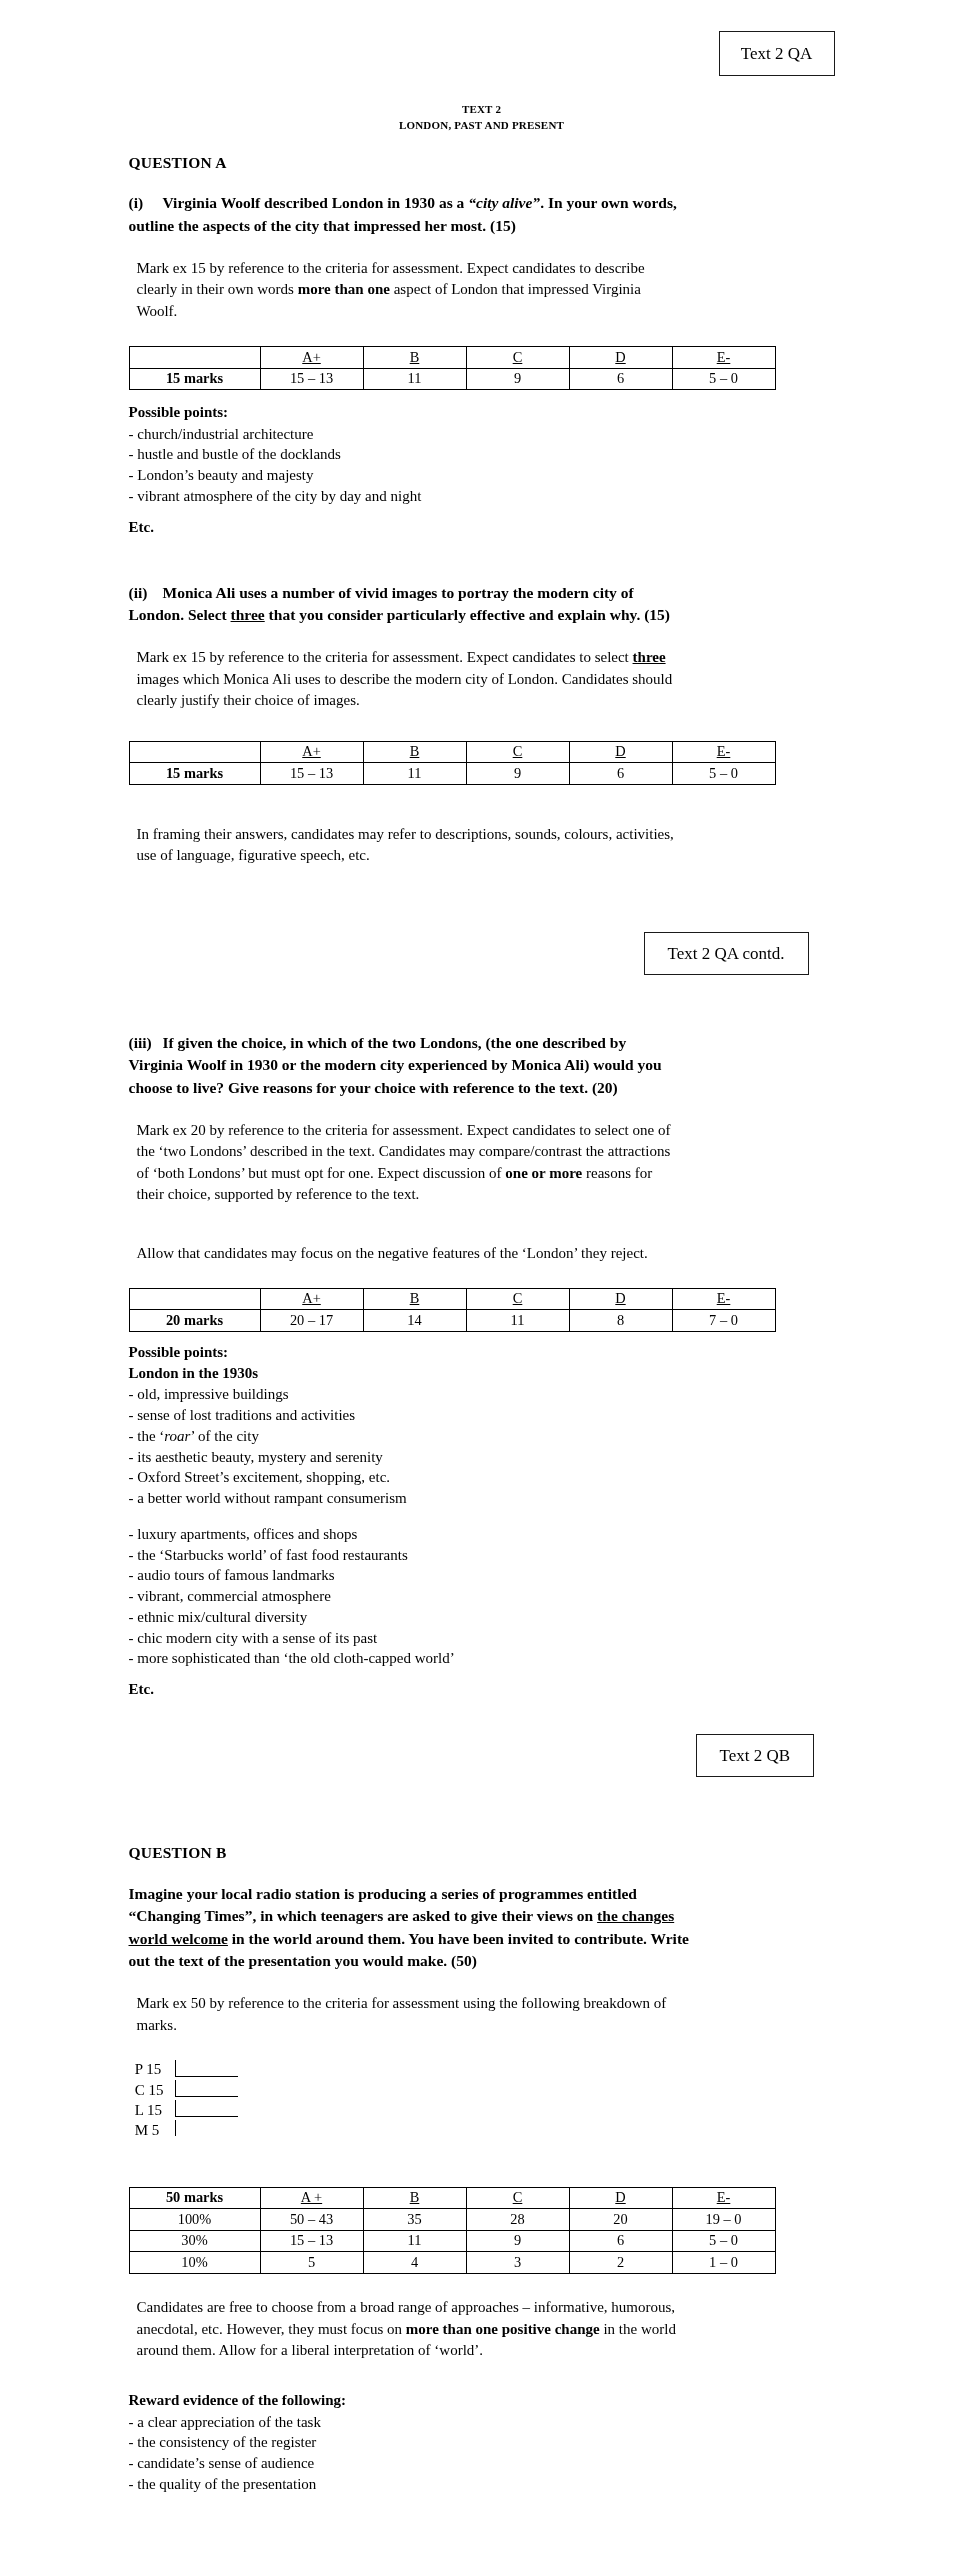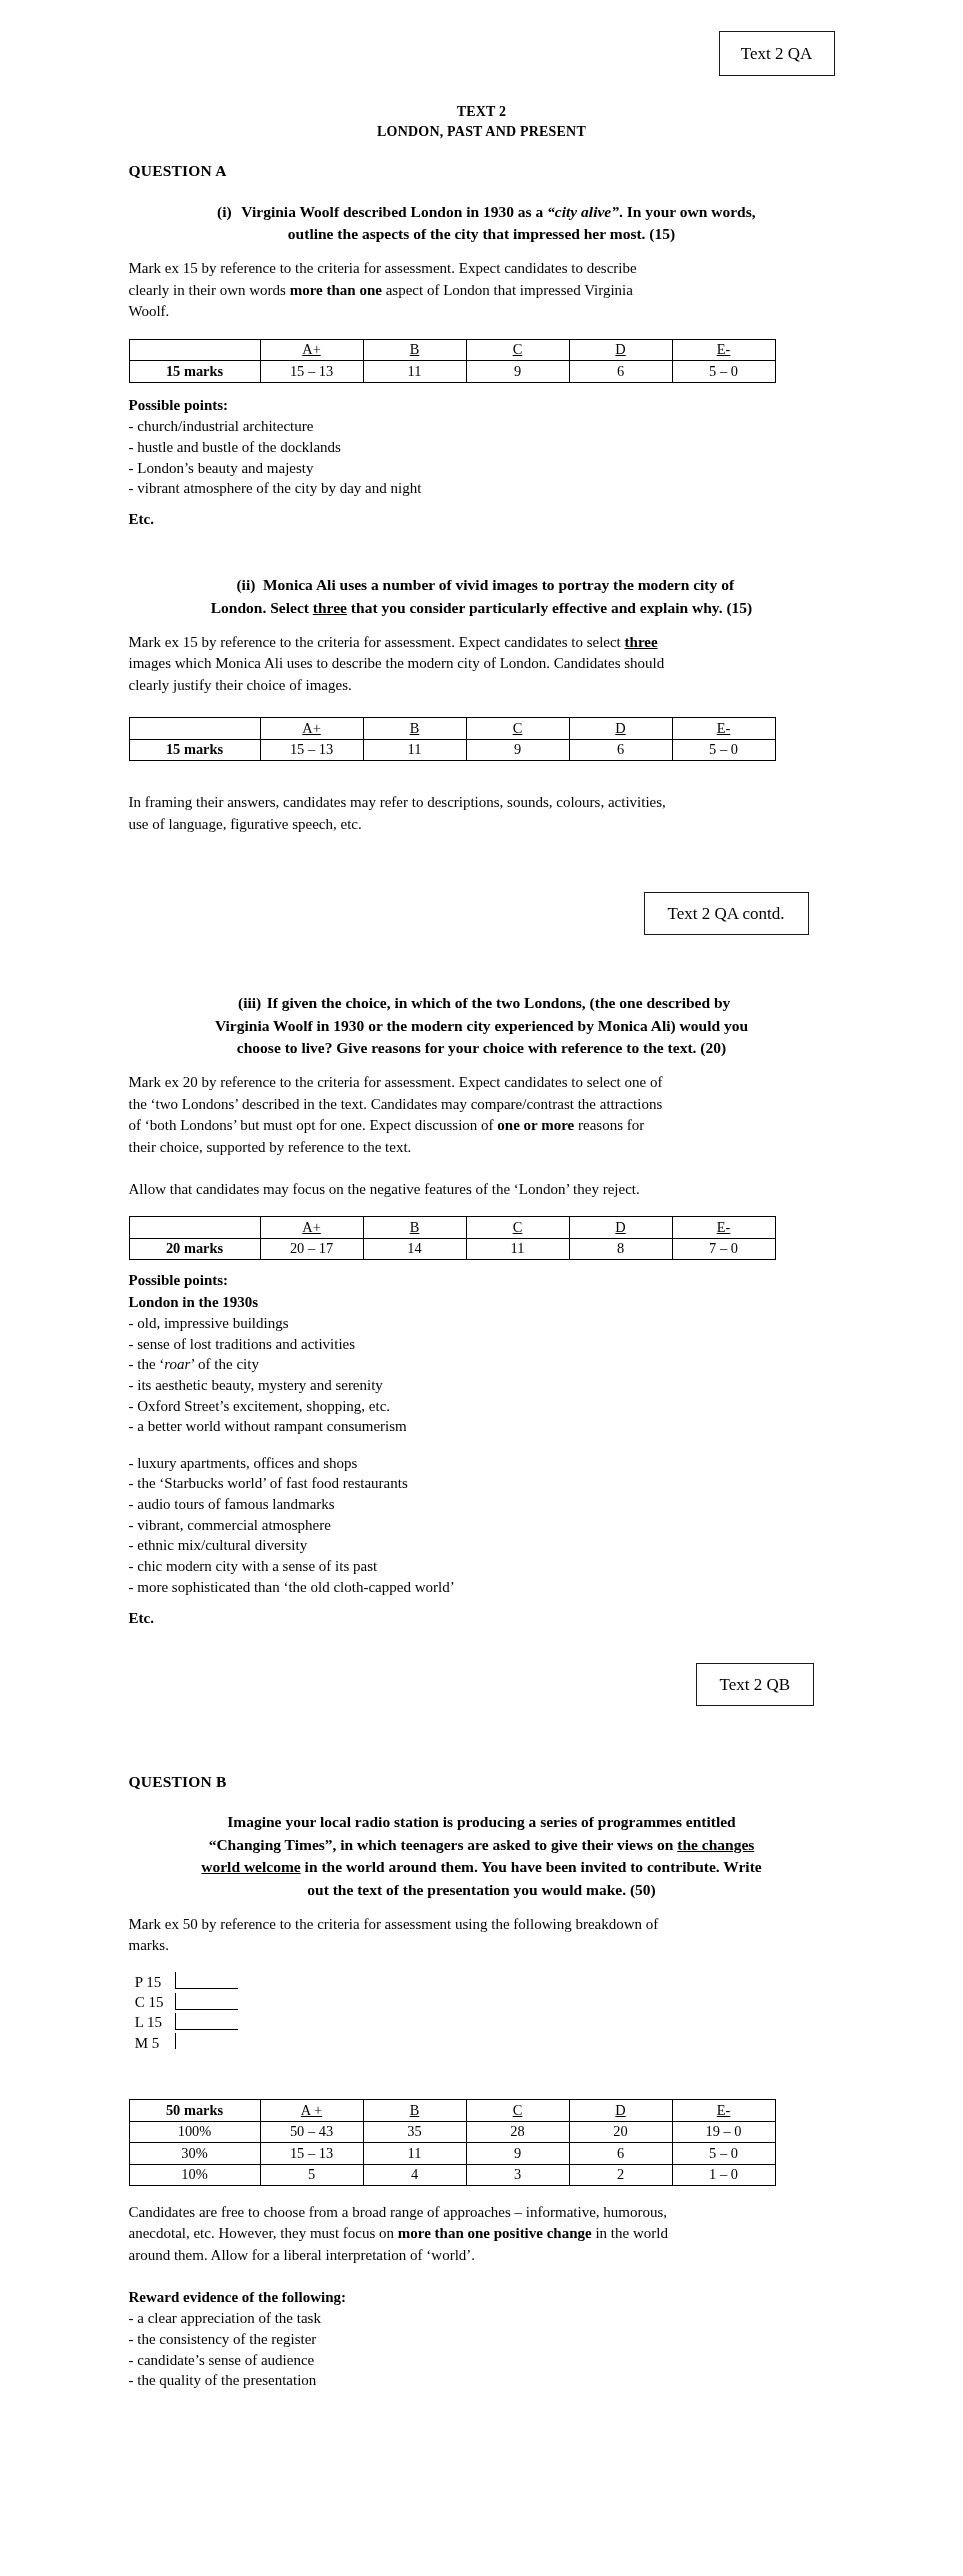--- a/index.html
+++ b/index.html
@@ -21,42 +21,41 @@
     text-align:center;
     background:#fff;
   }
   .tagrow { display:flex; justify-content:flex-end; }
   .tagrow.contd { justify-content:flex-end; padding-right:26px; }
 
   
   .doc-title {
     text-align:center;
     font-weight:bold;
-    font-size:14px;
+    font-size:11px;
     line-height:1.42;
     letter-spacing:0.2px;
   }
   .section-head {
     font-weight:bold;
     font-size:15.5px;
     letter-spacing:0.2px;
   }
   .q-head {
     font-weight:bold;
     font-size:15.5px;
     line-height:1.45;
-    text-align:center;
   }
   .q-head .num { display:inline-block; min-width:34px; }
   .q-head .hang { display:block; }
 
   p.body, .body {
     font-size:15px;
     line-height:1.44;
-    margin:0;
+    margin:8px;
   }
 
   .bullets { font-size:15px; line-height:1.38; }
   .bullets div { white-space:pre; }
   .sub-head { font-weight:bold; font-size:15px; line-height:1.42; }
 
   .etc { text-align:left; font-weight:bold; font-size:15px; padding-right:27px; }
 
   
   table.marks {

